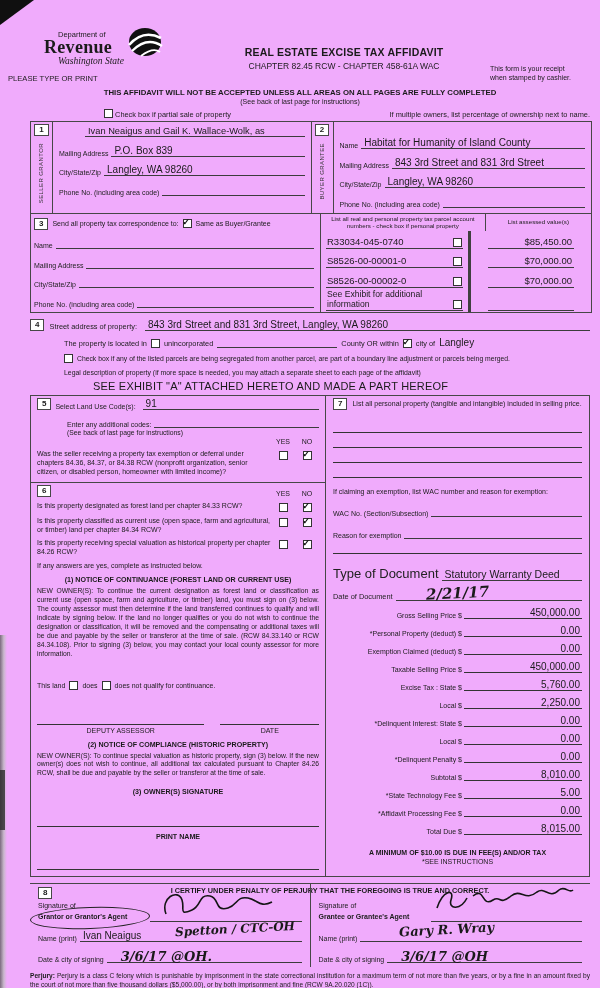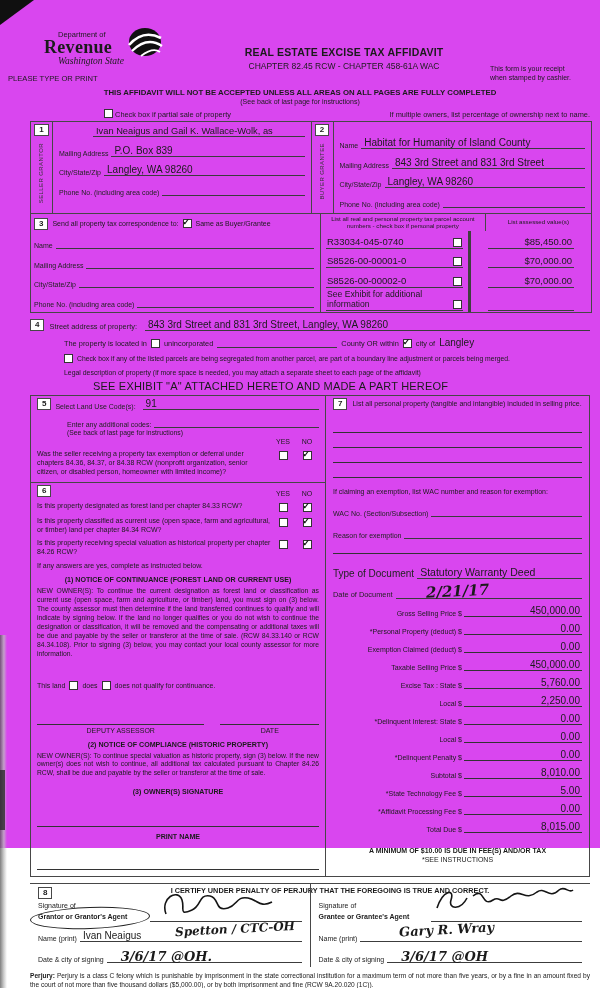--- a/index.html
+++ b/index.html
@@ -1,17 +1,17 @@
 <!DOCTYPE html>
 <html><head>
 <meta charset="utf-8">
 <style>
   html,body{margin:0;padding:0}
   body{width:600px;height:988px;background:#fff;font-family:"Liberation Sans",sans-serif;color:#1b1b1b;position:relative;overflow:hidden}
-  .page{position:relative;width:600px;height:848px;background:#d946ef}
+  .page{position:relative;width:600px;height:988px;background:#f0abfc}
 
   
   .art-tl{position:absolute;top:0;left:0;width:34px;height:25px;background:#101010;clip-path:polygon(0 0,100% 0,0 100%)}
   .art-left{position:absolute;left:0;top:635px;width:7px;height:353px;background:linear-gradient(to right,#555 0%,#bdbdbd 55%,rgba(255,255,255,0) 100%);opacity:.75}
   .art-left2{position:absolute;left:0;top:770px;width:5px;height:60px;background:#2a2a2a;opacity:.8}
 
   
   .hdr{display:flex;padding:30px 8px 0 8px}
   .logo-block{width:190px}
   .logo-row{display:flex;margin-left:36px;align-items:flex-start}
@@ -174,21 +174,21 @@
     <div class="r12">
       <div class="half">
         <div class="sidecol">
           <div class="numbox">1</div>
           <div class="vert">
             <span>SELLER</span> <span>GRANTOR</span>
           </div>
         </div>
         <div class="fields">
           <div class="fl" style="margin-top:2px">
-            <div class="ul" style="margin-left:34px">
+            <div class="ul" style="margin-left:26px">
                 <span class="val val-sm">Ivan Neaigus and Gail K. Wallace-Wolk, as</span>
               </div>
           </div>
           <div class="fl">
             <span class="lbl">Mailing Address</span>
             <div class="ul">
                 <span class="val">P.O. Box 839</span>
               </div>
           </div>
           <div class="fl">
@@ -449,21 +449,21 @@
       <div class="fl" style="margin-top:10px">
         <span class="lbl">WAC No. (Section/Subsection)</span>
         <div class="ul"></div>
       </div>
       <div class="fl" style="margin-top:10px">
         <span class="lbl">Reason for exemption</span>
         <div class="ul"></div>
       </div>
       <div class="bl"></div>
       <div class="fl" style="margin-top:12px">
-        <span class="lbl" style="font-size:10px">Type of Document</span>
+        <span class="lbl" style="font-size:13px">Type of Document</span>
         <div class="ul">
             <span class="val" style="font-size:10.5px">Statutory Warranty Deed</span>
           </div>
       </div>
       <div class="fl" style="margin-top:4px">
         <span class="lbl" style="font-size:7.4px">Date of Document</span>
         <div class="ul">
             <span class="hand" style="font-size:15px;margin-bottom:-3px;padding-left:30px;transform:rotate(-3deg)">2/21/17</span>
           </div>
       </div>

